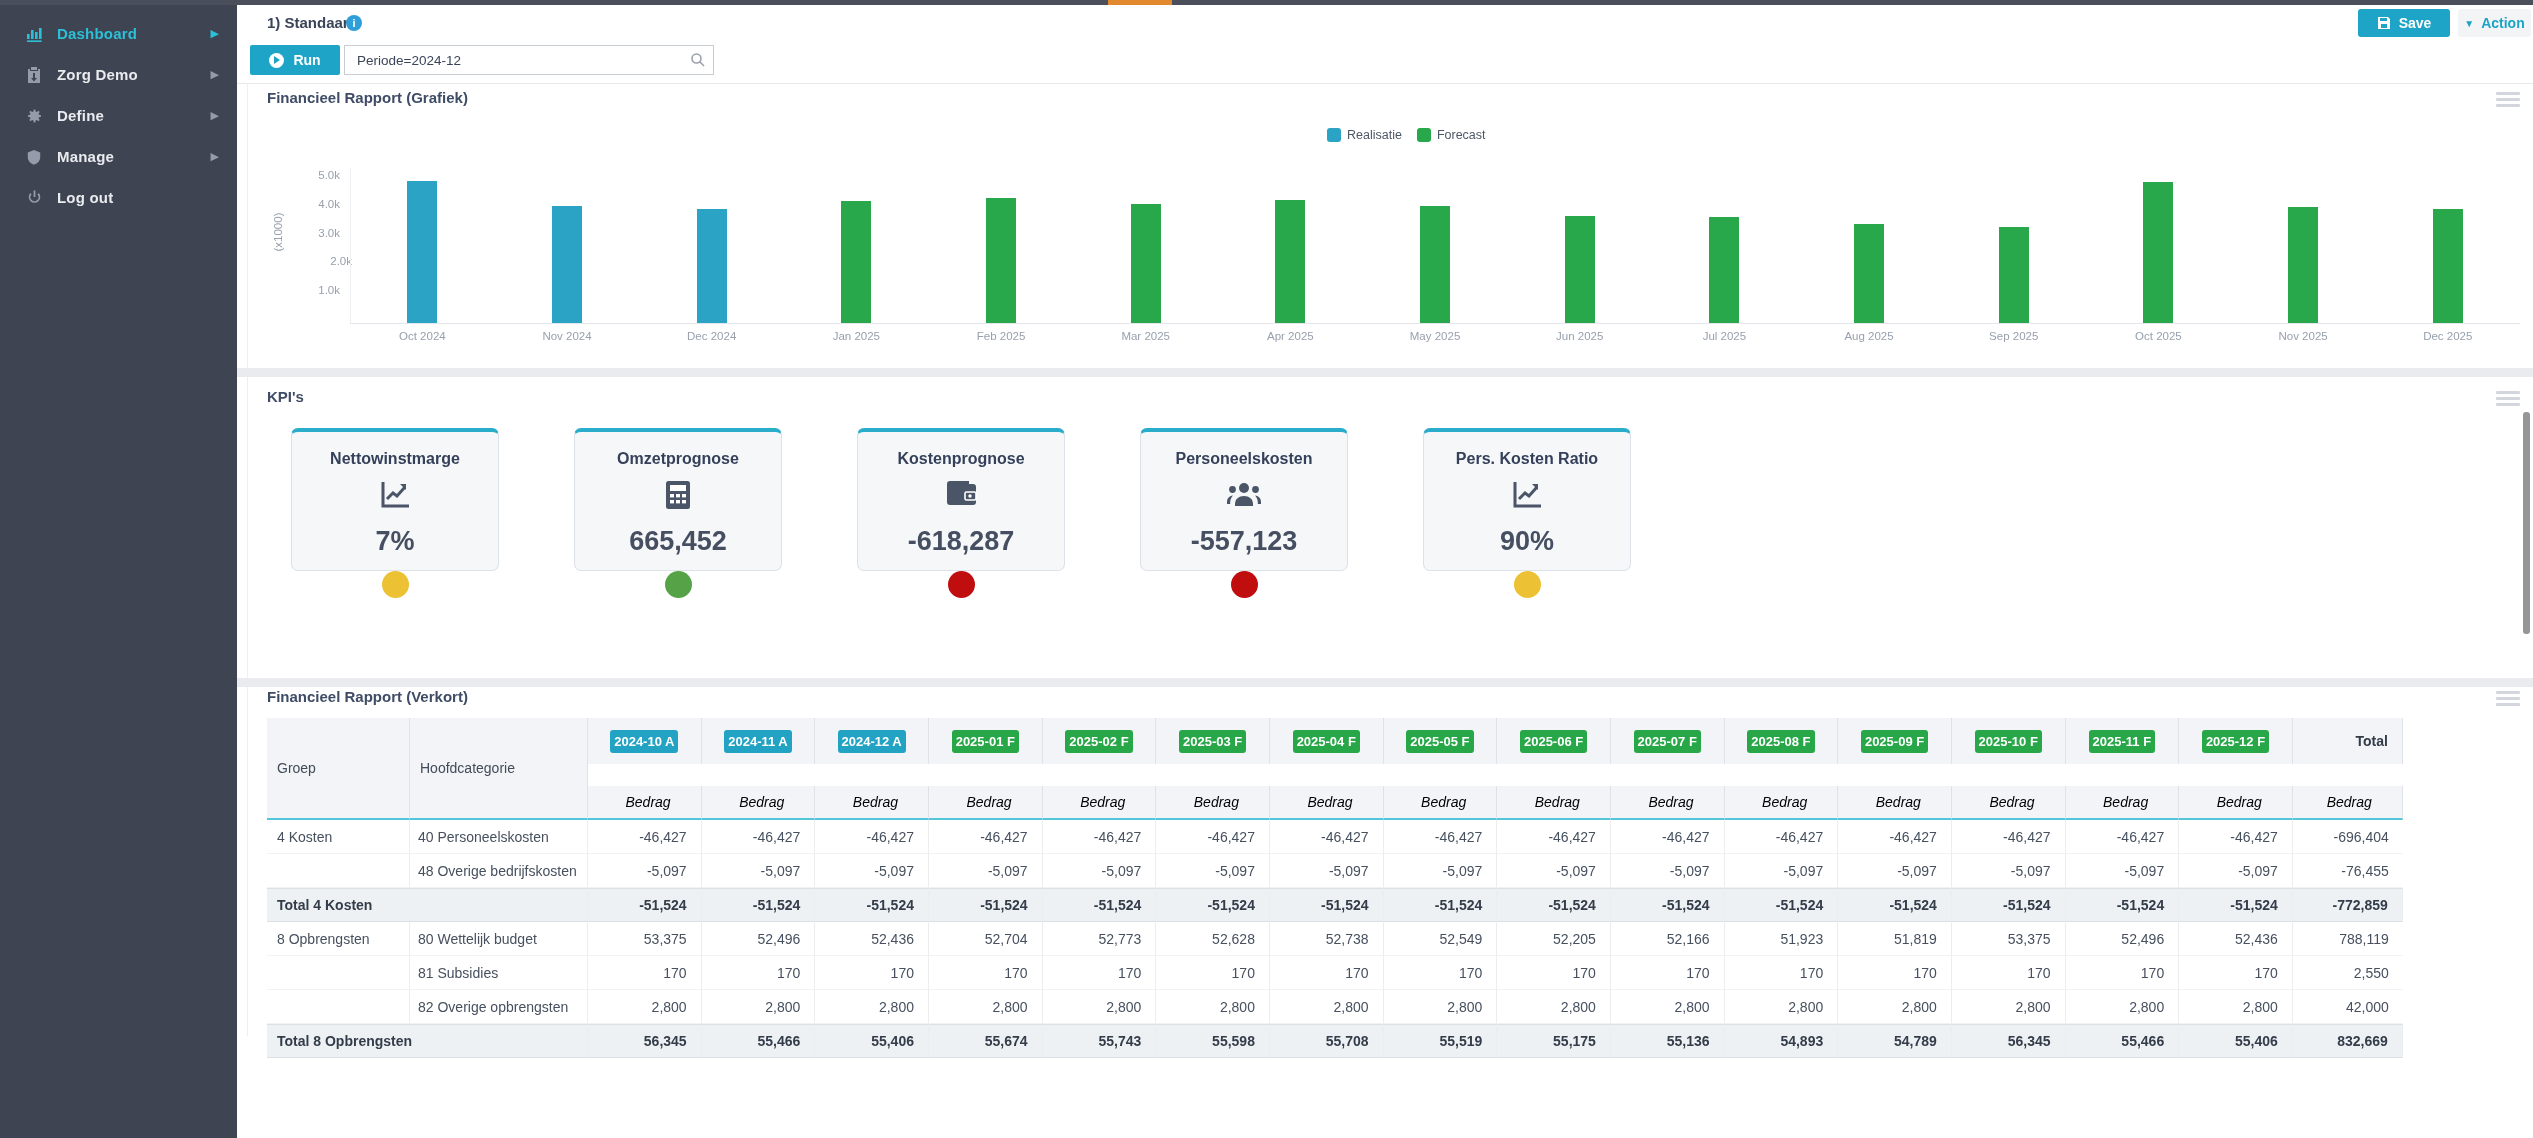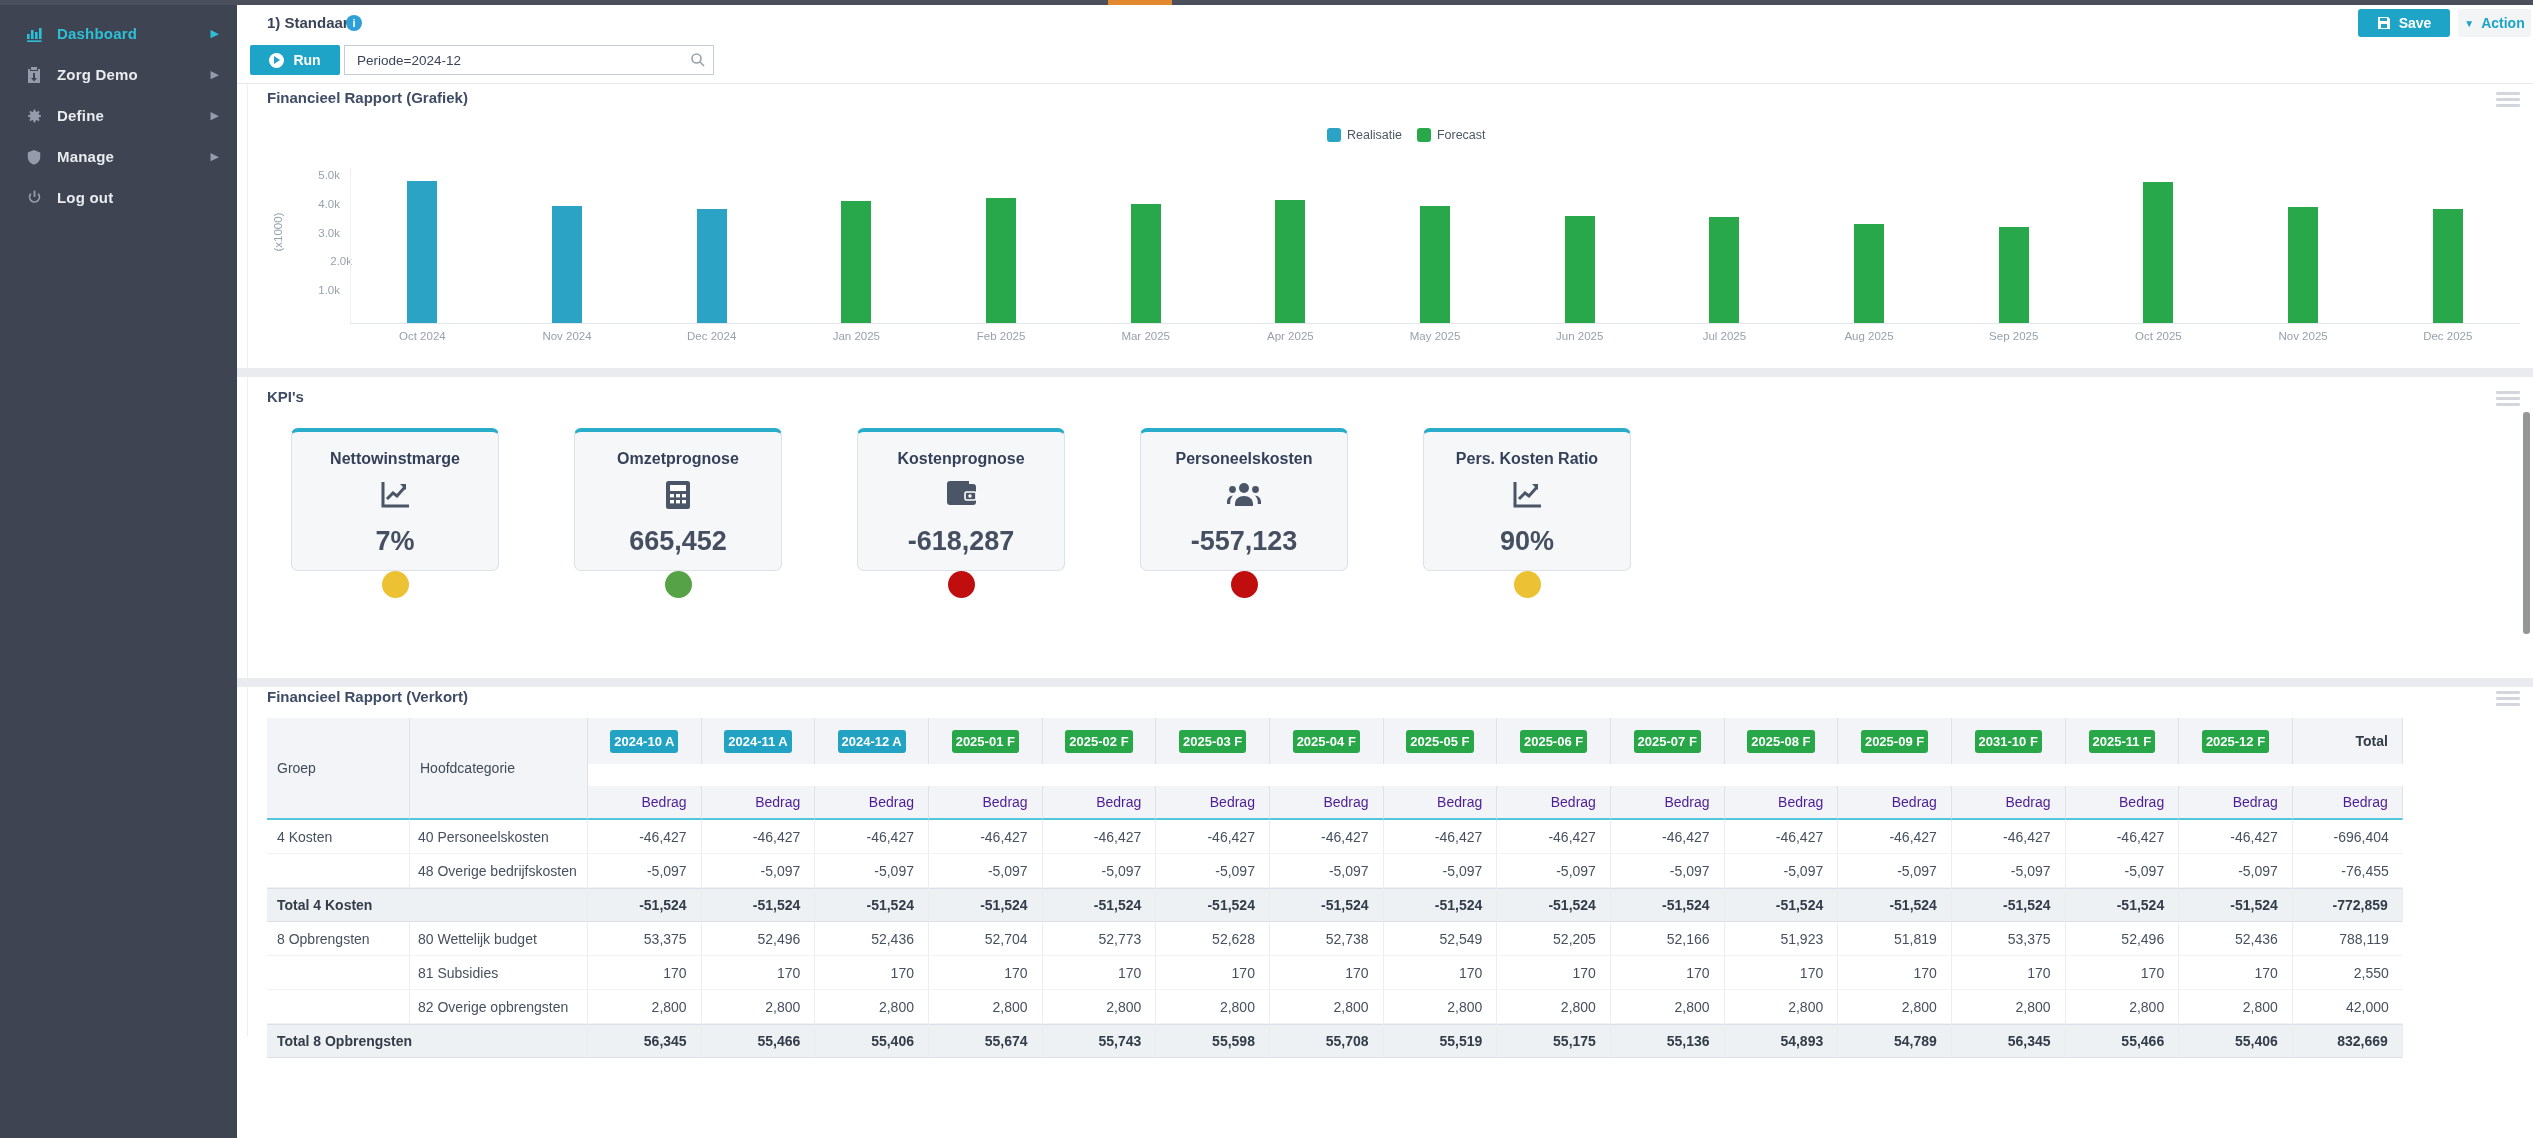--- a/index.html
+++ b/index.html
@@ -67,21 +67,21 @@
   
   .fin-table{position:absolute;left:267px;top:718px;width:2136px;display:grid;
     grid-template-columns:143px 178px repeat(15,113.67px) 110px;
     grid-auto-rows:minmax(34px,auto);font-size:14px;color:#46505e;}
   .fin-table .cell{box-sizing:border-box;display:flex;align-items:center;border-right:1px solid #ebedf1;border-bottom:1px solid #f0f2f4;}
   .fin-table .cell:nth-child(18n){border-right:none;}
   .hcell{background:#f2f4f7;border-right:1px solid #dfe3e9 !important;}
   .h-span{grid-row:1 / span 3;padding-left:10px;color:#414b59;border-bottom:2px solid #54c6db !important;}
   .h-month{grid-row:1 / span 2;height:46px;justify-content:center;border-bottom:none !important;}
   .h-total{grid-row:1 / span 2;height:46px;justify-content:flex-end;padding-right:14px;font-weight:700;color:#333b49;border-bottom:none !important;}
-  .h-bedrag{grid-row:3;height:34px;justify-content:flex-end;padding-right:14px;color:#4c1d95;border-bottom:2px solid #54c6db !important;}
+  .h-bedrag{grid-row:3;height:34px;justify-content:flex-end;padding-right:30px;color:#000000;border-bottom:2px solid #54c6db !important;font-style:italic;}
   .badge{padding:4px 4px;border-radius:3px;color:#fff;font-size:13px;font-weight:700;}
   .badge.A{background:#23a3c4;}
   .badge.F{background:#27a747;}
   .c-groep{padding-left:10px;}
   .c-cat{padding-left:8px;}
   .c-num{justify-content:flex-end;padding-right:14px;}
   .row-total .cell{background:#eef1f4;font-weight:700;color:#333c49;
     border-top:1px solid #dce0e6;border-bottom:1px solid #dce0e6;}
   .row-total .t-label{grid-column:1 / span 2;padding-left:10px;}
   svg{display:block;}
@@ -390,21 +390,21 @@
     <div class="cell hcell h-month">
       <span class="badge F">2025-07 F</span>
     </div>
     <div class="cell hcell h-month">
       <span class="badge F">2025-08 F</span>
     </div>
     <div class="cell hcell h-month">
       <span class="badge F">2025-09 F</span>
     </div>
     <div class="cell hcell h-month">
-      <span class="badge F">2031-10 F</span>
+      <span class="badge F">2025-10 F</span>
     </div>
     <div class="cell hcell h-month">
       <span class="badge F">2025-11 F</span>
     </div>
     <div class="cell hcell h-month">
       <span class="badge F">2025-12 F</span>
     </div>
     <div class="cell hcell h-total">Total</div>
     <div class="cell hcell h-bedrag">Bedrag</div>
     <div class="cell hcell h-bedrag">Bedrag</div>

